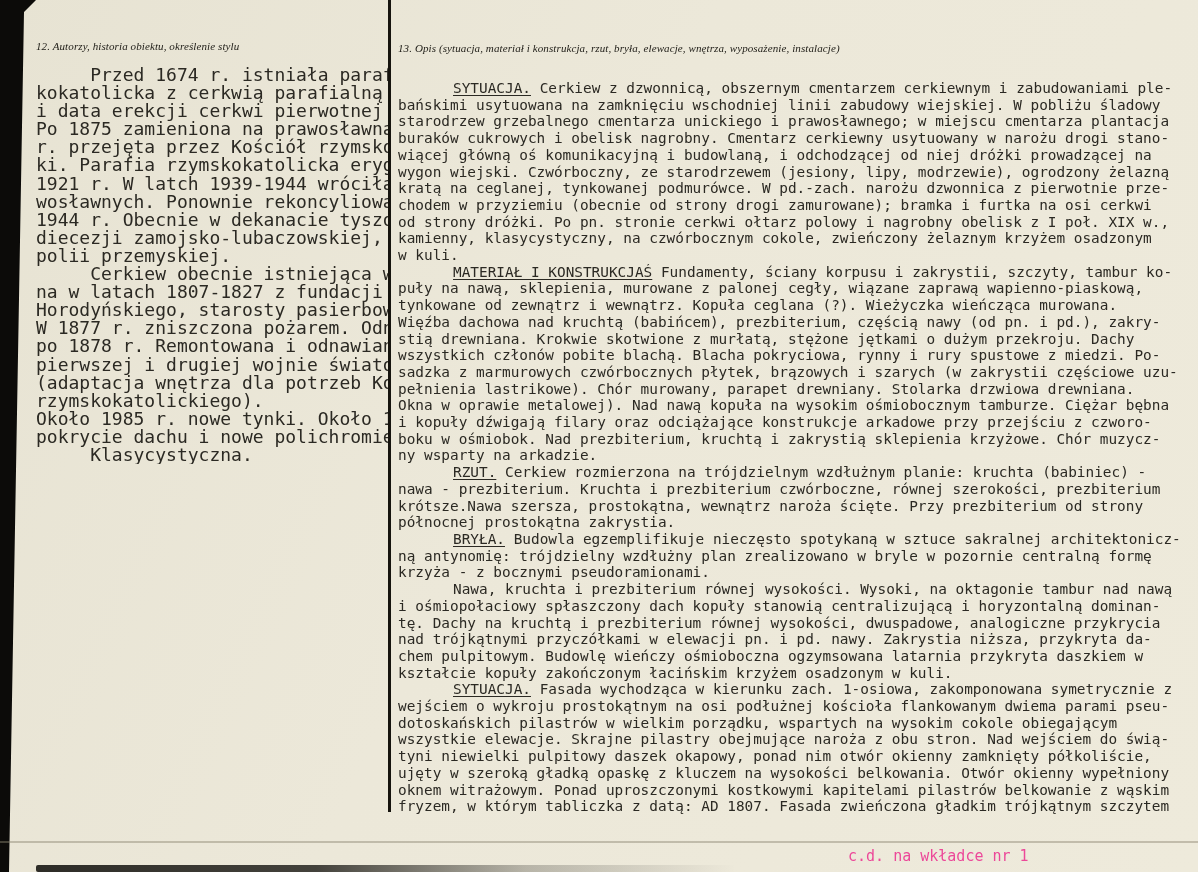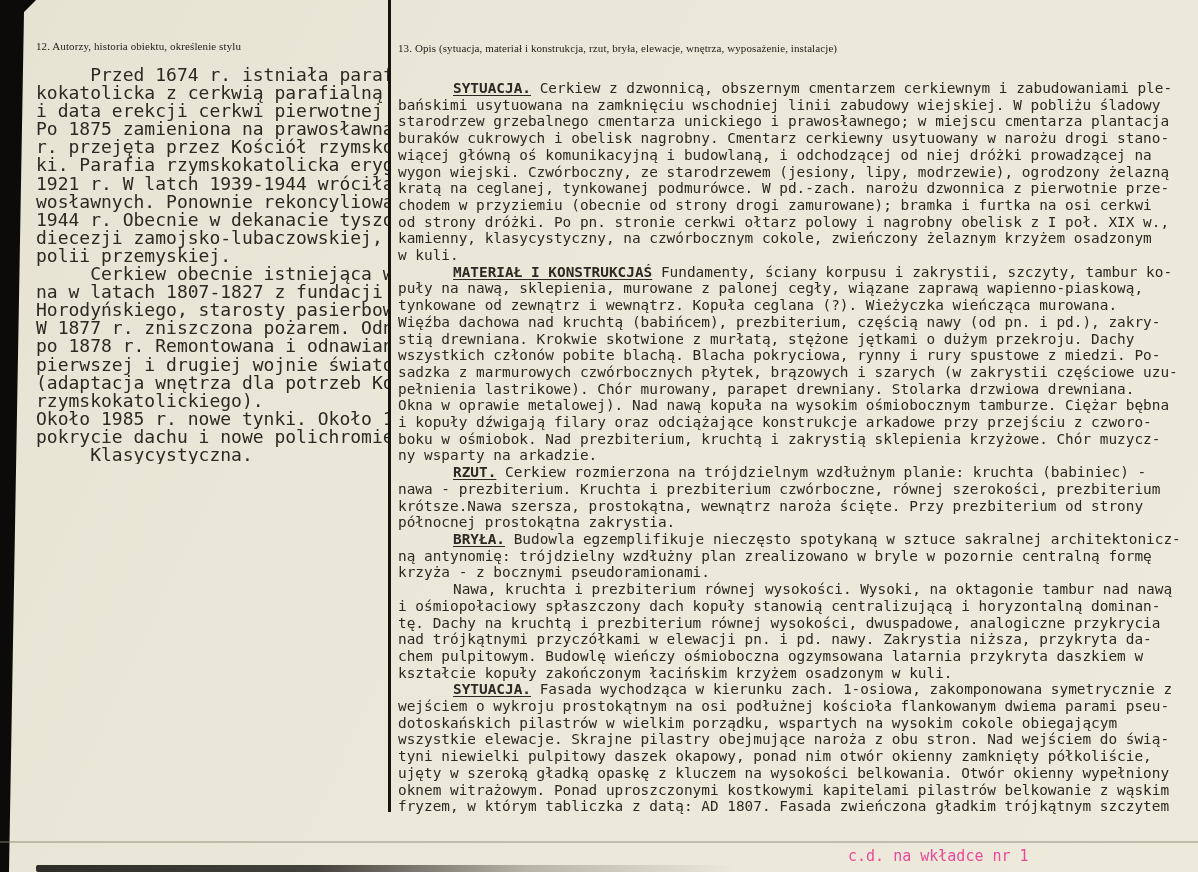--- a/index.html
+++ b/index.html
@@ -24,31 +24,31 @@
     background:rgba(140,133,112,0.45);
   }
   
   .bottom-smudge{
     position:absolute;left:36px;bottom:0;width:700px;height:7px;
     background:linear-gradient(to right,rgba(25,24,20,0.9) 0%,rgba(25,24,20,0.8) 40%,rgba(25,24,20,0.25) 70%,rgba(25,24,20,0) 100%);
     border-radius:2px;
   }
   .form-label{
     font-family:"Liberation Serif",serif;font-size:11px;color:#23211b;
-    letter-spacing:0.1px;white-space:pre;
+    letter-spacing:0.1px;white-space:pre;font-style:italic;
   }
   .col-left{position:absolute;left:36px;top:40px;width:352px;}
   .col-left .typed{
     margin-top:14px;font-size:18px;line-height:18.1px;white-space:pre;
     overflow:hidden;width:352px;color:#2b2923;
   }
   .col-right{position:absolute;left:398px;top:42px;width:797px;}
   .col-right .paras{margin-top:26px;font-size:14.4px;line-height:16.7px;color:#2b2923;}
   .para{white-space:pre;text-indent:55px;overflow:hidden;}
-  .para-head{font-weight:bold;text-decoration:underline;text-underline-offset:2px;}
+  .para-head{font-weight:normal;text-decoration:underline;text-underline-offset:2px;}
   .footer-note{
     position:absolute;left:848px;top:847px;font-size:15px;color:#ec4899;white-space:pre;
   }
 </style>
 </head>
 <body>
 
 <div class="scan-edge-left"></div>
 <div class="divider"></div>
 

